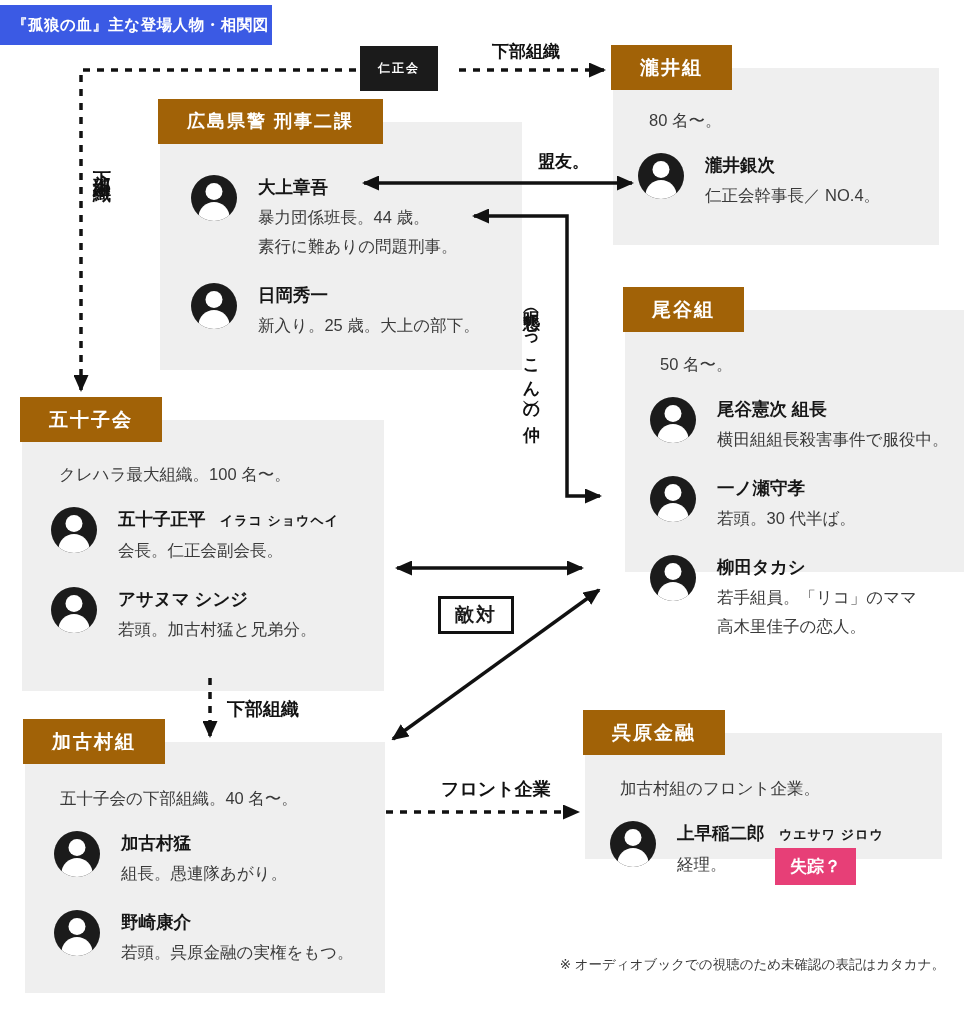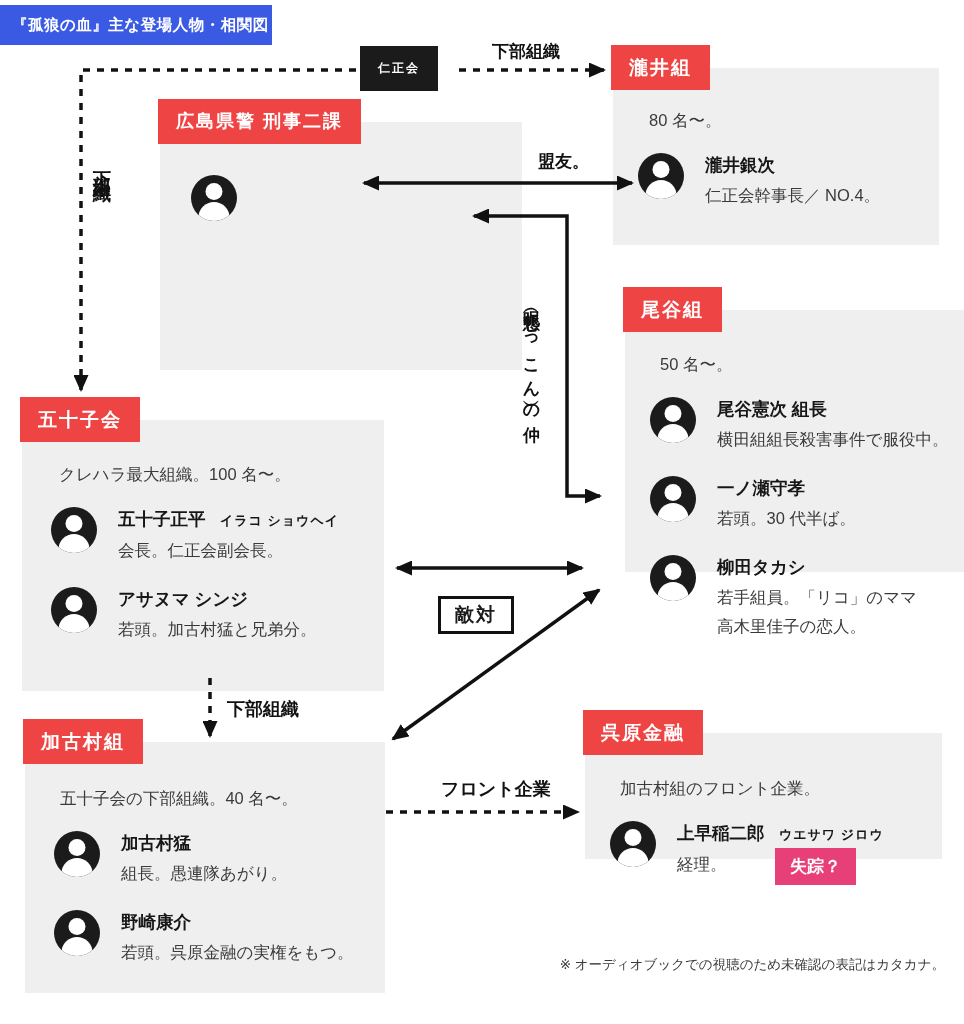--- a/index.html
+++ b/index.html
@@ -7,22 +7,22 @@
   .stage{position:relative;width:964px;height:1024px;background:#fff;overflow:hidden;}
 
   
   .title-badge{position:absolute;left:0;top:5px;width:272px;height:40px;background:#3B5AE4;
     color:#fff;font-weight:bold;font-size:15.5px;display:flex;align-items:center;padding-left:12px;
     box-sizing:border-box;z-index:6;letter-spacing:.5px;}
 
   
   .org{position:absolute;z-index:1;}
   .org-body{position:absolute;inset:0;background:#EFEFEF;box-sizing:border-box;}
-  .org-tab{position:absolute;height:45px;line-height:45px;background:#ef4444;color:#fff;
-    font-weight:bold;font-size:19px;padding:0 18px;letter-spacing:2px;z-index:2;white-space:nowrap;}
+  .org-tab{position:absolute;height:45px;line-height:45px;background:#a16207;color:#fff;
+    font-weight:bold;font-size:19px;padding:0 29px;letter-spacing:2px;z-index:2;white-space:nowrap;}
   .org .org-tab{left:-2px;top:-23px;}
   .tab-free{position:absolute;z-index:2;height:45px;line-height:45px;background:#1B1B1B;color:#fff;
     font-weight:bold;font-size:12px;padding:0 18px;letter-spacing:2px;white-space:nowrap;box-sizing:border-box;}
 
   .org-intro{font-size:16.5px;color:#3a3a3a;margin-bottom:21px;}
   .member{display:flex;gap:21px;margin-bottom:22px;}
   .avatar{width:46px;height:46px;border-radius:50%;background:#1b1b1b;position:relative;
     overflow:hidden;flex:0 0 46px;}
   .avatar::before{content:"";position:absolute;left:50%;top:8px;transform:translateX(-50%);
     width:17px;height:17px;border-radius:50%;background:#fff;}
@@ -78,23 +78,47 @@
   </div>
 </div>
     </div>
   </div>
 
   <div class="org" style="left:160px;top:122px;width:362px;height:248px;">
     <div class="org-body"></div>
     <div class="org-tab" style="font-size:18px;">広島県警 刑事二課</div>
     <div style="position:relative;padding:53px 0 0 31px;">
       <div class="members">
-
-  <div class="member">
-    <span class="avatar"></span>
+  <div class="member">
+    <span class="avatar"></span>
+    <div class="mtext">
+      <div class="mname-line">
+        <span class="mname">大上章吾</span>
+        
+      </div>
+      <div class="mdesc">
+                <div>暴力団係班長。44 歳。</div>
+                <div>素行に難ありの問題刑事。</div>
+              </div>
+
+    </div>
+  </div>
+
+  <div class="member">
+    <span class="avatar"></span>
+    <div class="mtext">
+      <div class="mname-line">
+        <span class="mname">日岡秀一</span>
+        
+      </div>
+      <div class="mdesc">
+                <div>新入り。25 歳。大上の部下。</div>
+              </div>
+
+    </div>
   </div>
 </div>
     </div>
   </div>
 
   <div class="org" style="left:585px;top:310px;width:358px;height:262px;margin-left:40px;">
     <div class="org-body"></div>
     <div class="org-tab">尾谷組</div>
     <div style="position:relative;padding:44px 0 0 25px;">
       <div class="org-intro" style="margin-left:10px;">50 名〜。</div>

